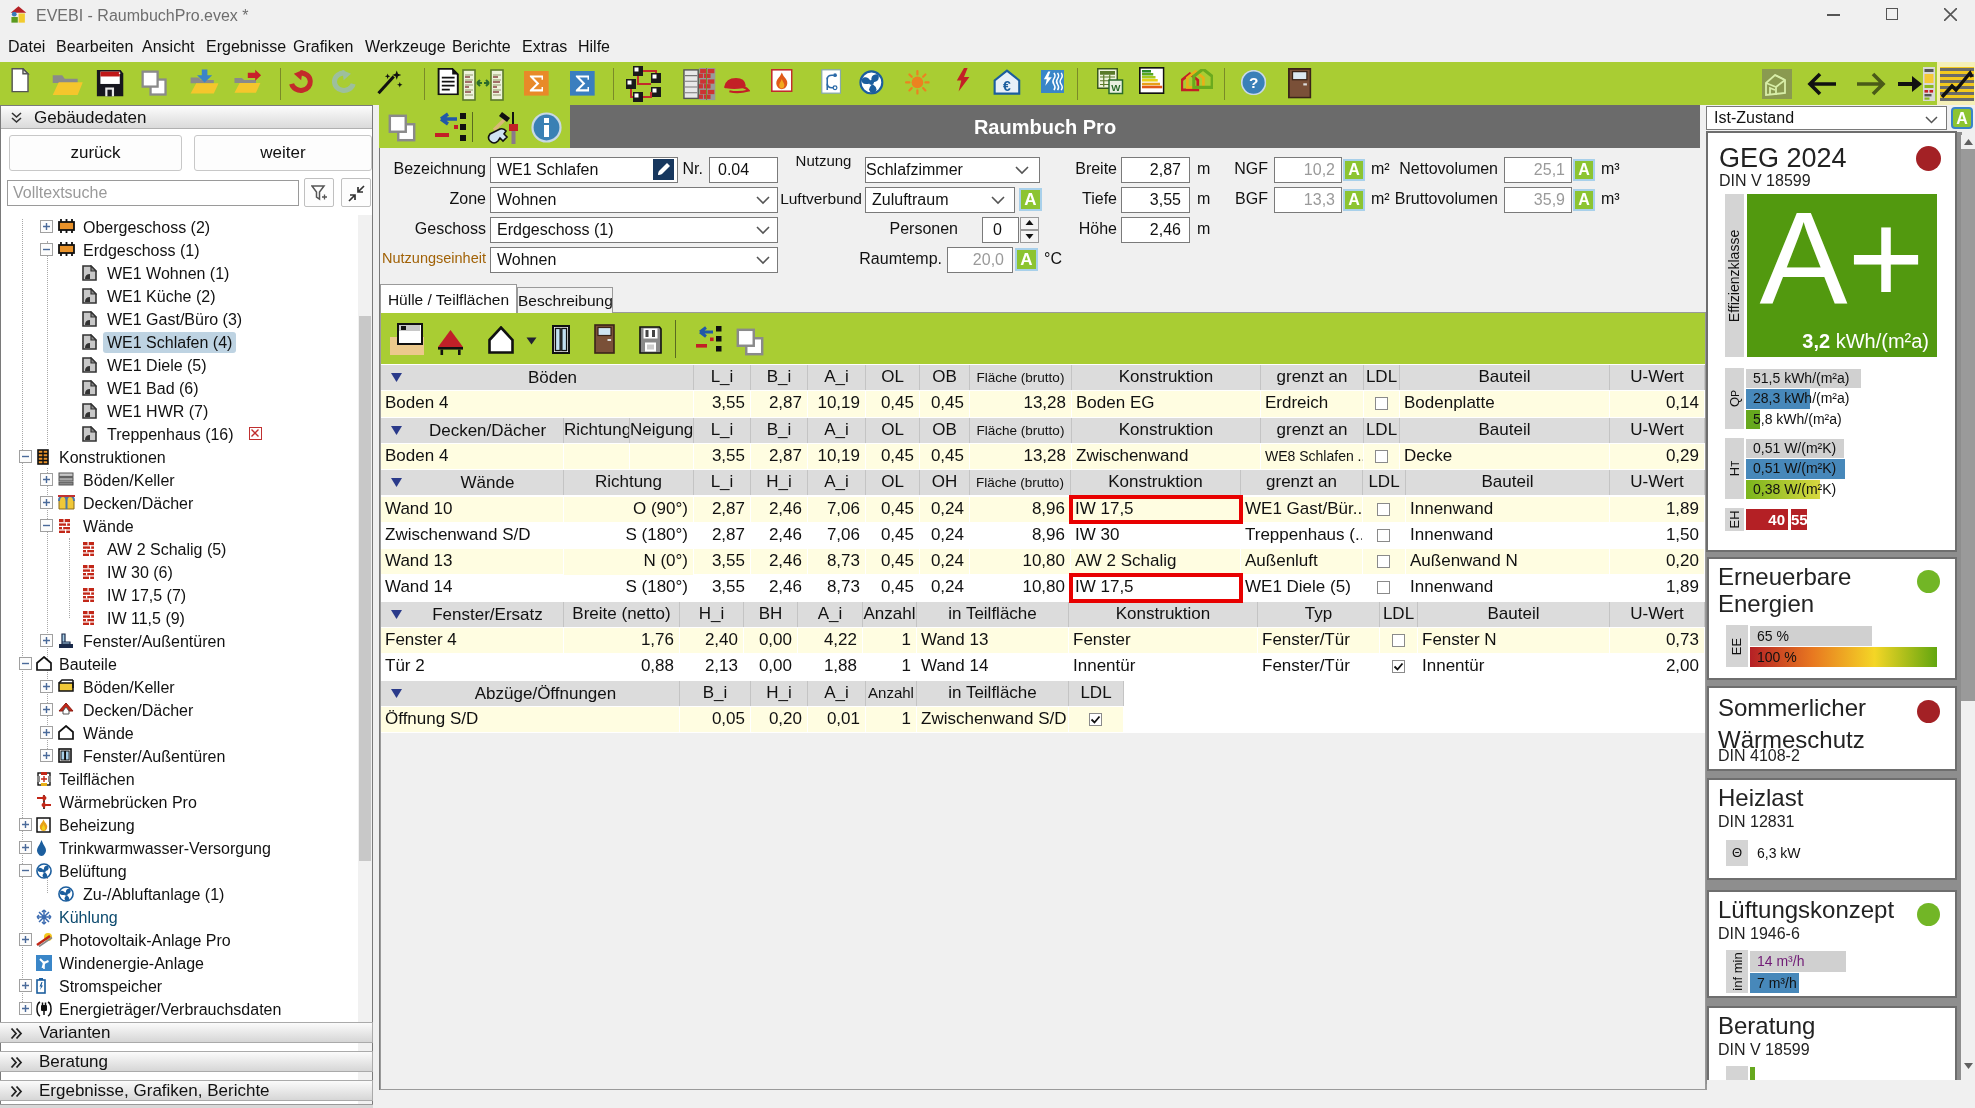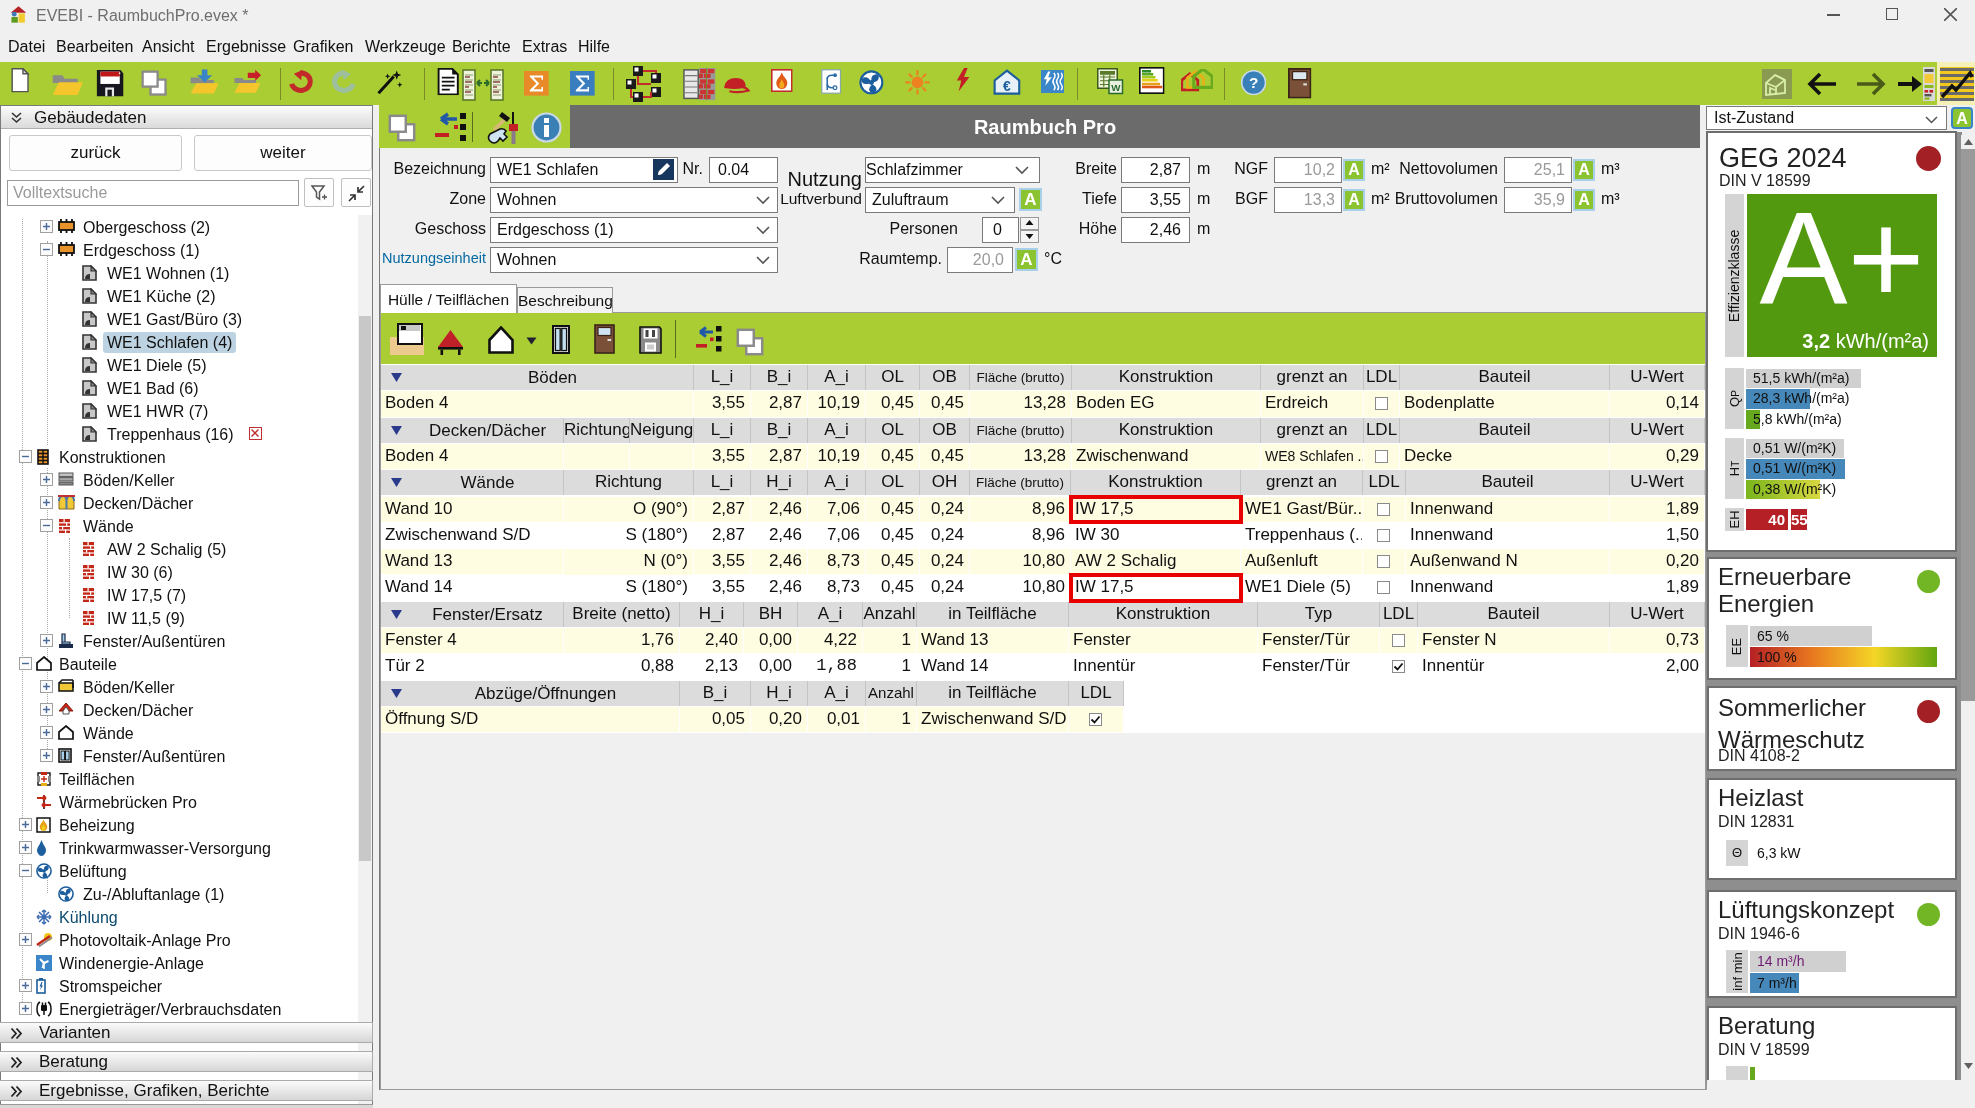--- a/index.html
+++ b/index.html
@@ -882,21 +882,21 @@
 <div class="ab" style="left:380px;top:160px;width:106px;font-size:16px;color:#111;white-space:nowrap;text-align:right;overflow:hidden">Bezeichnung</div>
 <div class="ab" style="left:490px;top:157px;width:188px;height:26px;background:#fff;border:1px solid #7a7a7a;font-size:16px;color:#111;padding-left:6px;line-height:24px">WE1 Schlafen</div>
 <div class="ab" style="left:653px;top:159px;width:21px;height:21px;background:#17375e">
     <svg width="21" height="21" viewBox="0 0 21 21">
       <path d="M5 16 l1-4 8-8 3 3 -8 8 z" fill="#fff"></path>
       <path d="M5 16 l4-1 -3-3 z" fill="#fff"></path>
     </svg>
   </div>
 <div class="ab" style="left:380px;top:160px;width:323px;font-size:16px;color:#111;white-space:nowrap;text-align:right;overflow:hidden">Nr.</div>
 <div class="ab" style="left:709px;top:157px;width:69px;height:26px;background:#fff;border:1px solid #7a7a7a;font-size:16px;color:#111;padding-left:8px;line-height:24px">0.04</div>
-<div class="ab" style="left:785px;top:168px;width:77px;font-size:20px;color:#111;white-space:nowrap;text-align:right;overflow:hidden">Nutzung</div>
+<div class="ab" style="left:785px;top:152px;width:77px;font-size:15px;color:#111;white-space:nowrap;text-align:center;overflow:hidden">Nutzung</div>
 <div class="ab" style="left:865px;top:157px;width:175px;height:26px;background:#fff;border:1px solid #7a7a7a;font-size:16px;color:#111;padding-left:0;line-height:24px;">Schlafzimmer</div>
 <svg class="ab" style="left:1015px;top:166px" width="14" height="9" viewBox="0 0 14 9">
     <path d="M1 1 l6 6 6-6" fill="none" stroke="#555" stroke-width="1.6"></path>
   </svg>
 <div class="ab" style="left:380px;top:190px;width:106px;font-size:16px;color:#111;white-space:nowrap;text-align:right;overflow:hidden">Zone</div>
 <div class="ab" style="left:490px;top:187px;width:288px;height:26px;background:#fff;border:1px solid #7a7a7a;font-size:16px;color:#111;padding-left:6px;line-height:24px;">Wohnen</div>
 <svg class="ab" style="left:756px;top:196px" width="14" height="9" viewBox="0 0 14 9">
     <path d="M1 1 l6 6 6-6" fill="none" stroke="#555" stroke-width="1.6"></path>
   </svg>
 <div class="ab" style="left:772px;top:190px;width:90px;font-size:15.5px;color:#111;white-space:nowrap;text-align:right;overflow:hidden">Luftverbund</div>
@@ -915,21 +915,21 @@
 <div class="ab" style="left:1020px;top:217px;width:19px;height:13px;background:#f4f4f4;border:1px solid #9a9a9a">
     <svg width="17" height="10" viewBox="0 0 17 10">
       <path d="M8.5 2 l4 5 h-8 z" fill="#111"></path>
     </svg>
   </div>
 <div class="ab" style="left:1020px;top:230px;width:19px;height:13px;background:#f4f4f4;border:1px solid #9a9a9a">
     <svg width="17" height="10" viewBox="0 0 17 10">
       <path d="M8.5 8 l4-5 h-8 z" fill="#111"></path>
     </svg>
   </div>
-<div class="ab" style="left:380px;top:250px;width:106px;font-size:14.5px;color:#0369a1;white-space:nowrap;text-align:right;overflow:hidden">Nutzungseinheit</div>
+<div class="ab" style="left:380px;top:250px;width:106px;font-size:14.5px;color:#a16207;white-space:nowrap;text-align:right;overflow:hidden">Nutzungseinheit</div>
 <div class="ab" style="left:490px;top:247px;width:288px;height:26px;background:#fff;border:1px solid #7a7a7a;font-size:16px;color:#111;padding-left:6px;line-height:24px;">Wohnen</div>
 <svg class="ab" style="left:756px;top:256px" width="14" height="9" viewBox="0 0 14 9">
     <path d="M1 1 l6 6 6-6" fill="none" stroke="#555" stroke-width="1.6"></path>
   </svg>
 <div class="ab" style="left:850px;top:250px;width:92px;font-size:16px;color:#111;white-space:nowrap;text-align:right;overflow:hidden">Raumtemp.</div>
 <div class="ab" style="left:947px;top:247px;width:66px;height:26px;background:#fff;border:1px solid #7a7a7a;font-size:16px;color:#111;text-align:right;padding-right:8px;line-height:24px;color:#9a9a9a">20,0</div>
 <div class="ab" style="left:1015px;top:248px;width:23px;height:23px;background:#8cc431;border:2px solid #a8d0ea;color:#fff;font-size:17px;font-weight:bold;text-align:center;line-height:19px">A</div>
 <div class="ab" style="left:1044px;top:250px;font-size:16px;color:#111">°C</div>
 <div class="ab" style="left:1052px;top:160px;width:65px;font-size:16px;color:#111;white-space:nowrap;text-align:right;overflow:hidden">Breite</div>
 <div class="ab" style="left:1121px;top:157px;width:69px;height:26px;background:#fff;border:1px solid #7a7a7a;font-size:16px;color:#111;text-align:right;padding-right:8px;line-height:24px">2,87</div>
@@ -1211,21 +1211,21 @@
     <svg style="position:absolute;left:50%;margin-left:-7px;top:6px" width="13" height="13" viewBox="0 0 13 13">
       <rect x="0.5" y="0.5" width="12" height="12" fill="#fff" stroke="#8a8a8a"></rect>
     </svg>
   </div>
 <div class="ab" style="left:1418.0px;top:628.0px;width:191.0px;height:25.3px;background:#fffde1;font-size:17px;color:#111;line-height:24.3px;overflow:hidden;white-space:nowrap;padding-left:4px;">Fenster N</div>
 <div class="ab" style="left:1610.0px;top:628.0px;width:94.0px;height:25.3px;background:#fffde1;font-size:17px;color:#111;line-height:24.3px;overflow:hidden;white-space:nowrap;text-align:right;padding-right:5px;">0,73</div>
 <div class="ab" style="left:381.0px;top:654.3px;width:182.0px;height:25.3px;background:#fff;font-size:17px;color:#111;line-height:24.3px;overflow:hidden;white-space:nowrap;padding-left:4px;">Tür 2</div>
 <div class="ab" style="left:564.0px;top:654.3px;width:115.0px;height:25.3px;background:#fff;font-size:17px;color:#111;line-height:24.3px;overflow:hidden;white-space:nowrap;text-align:right;padding-right:5px;">0,88</div>
 <div class="ab" style="left:680.0px;top:654.3px;width:63.0px;height:25.3px;background:#fff;font-size:17px;color:#111;line-height:24.3px;overflow:hidden;white-space:nowrap;text-align:right;padding-right:5px;">2,13</div>
 <div class="ab" style="left:744.0px;top:654.3px;width:53.0px;height:25.3px;background:#fff;font-size:17px;color:#111;line-height:24.3px;overflow:hidden;white-space:nowrap;text-align:right;padding-right:5px;">0,00</div>
-<div class="ab" style="left:798.0px;top:654.3px;width:64.0px;height:25.3px;background:#fff;font-size:17px;color:#111;line-height:24.3px;overflow:hidden;white-space:nowrap;text-align:right;padding-right:5px;font-family:Liberation Mono, monospace;">1,88</div>
+<div class="ab" style="left:798.0px;top:654.3px;width:64.0px;height:25.3px;background:#fff;font-size:17px;color:#111;line-height:24.3px;overflow:hidden;white-space:nowrap;text-align:right;padding-right:5px;">1,88</div>
 <div class="ab" style="left:863.0px;top:654.3px;width:53.0px;height:25.3px;background:#fff;font-size:17px;color:#111;line-height:24.3px;overflow:hidden;white-space:nowrap;text-align:right;padding-right:5px;">1</div>
 <div class="ab" style="left:917.0px;top:654.3px;width:151.0px;height:25.3px;background:#fff;font-size:17px;color:#111;line-height:24.3px;overflow:hidden;white-space:nowrap;padding-left:4px;">Wand 14</div>
 <div class="ab" style="left:1069.0px;top:654.3px;width:188.0px;height:25.3px;background:#fff;font-size:17px;color:#111;line-height:24.3px;overflow:hidden;white-space:nowrap;padding-left:4px;">Innentür</div>
 <div class="ab" style="left:1258.0px;top:654.3px;width:121.0px;height:25.3px;background:#fff;font-size:17px;color:#111;line-height:24.3px;overflow:hidden;white-space:nowrap;padding-left:4px;">Fenster/Tür</div>
 <div class="ab" style="left:1380.0px;top:654.3px;width:37.0px;height:25.3px;background:#fff;font-size:17px;color:#111;line-height:24.3px;overflow:hidden;white-space:nowrap;text-align:center;">
     <svg style="position:absolute;left:50%;margin-left:-7px;top:6px" width="13" height="13" viewBox="0 0 13 13">
       <rect x="0.5" y="0.5" width="12" height="12" fill="#fff" stroke="#8a8a8a"></rect>
       <path d="M2.5 6.5 l3 3 5-6" fill="none" stroke="#111" stroke-width="1.8"></path>
     </svg>
   </div>

